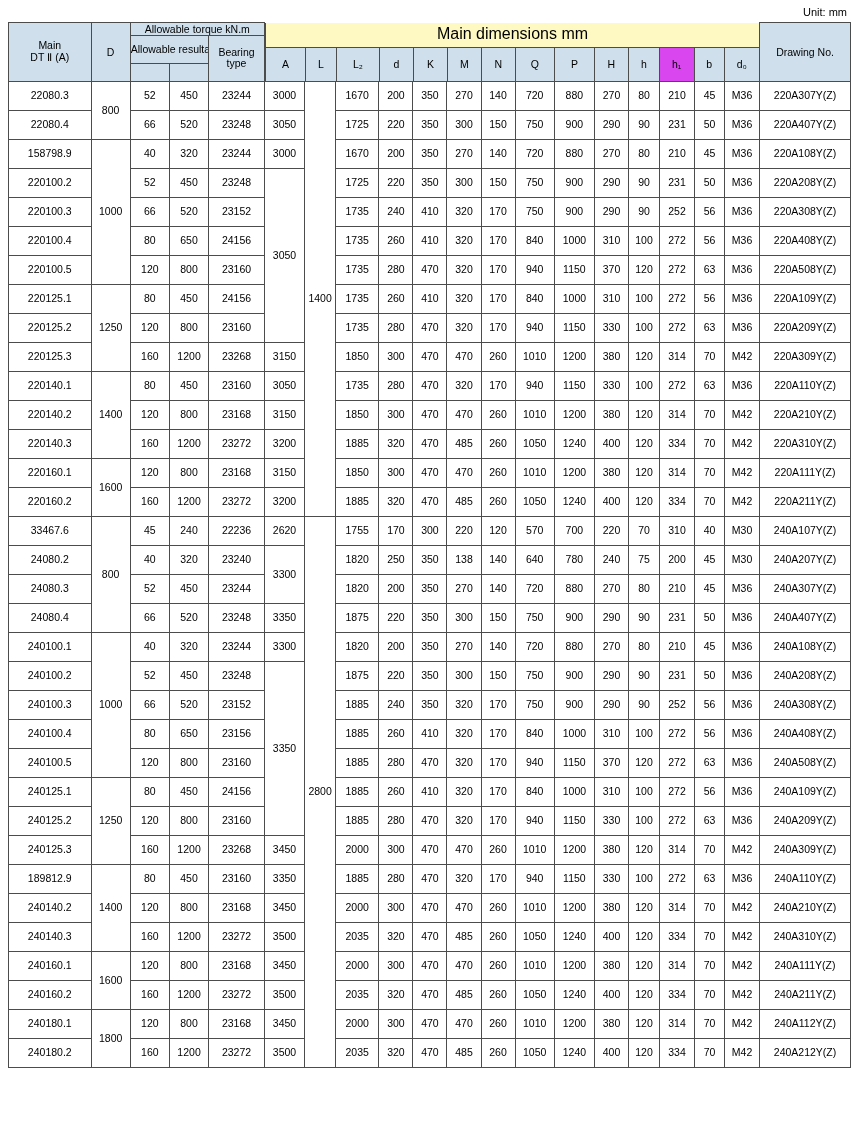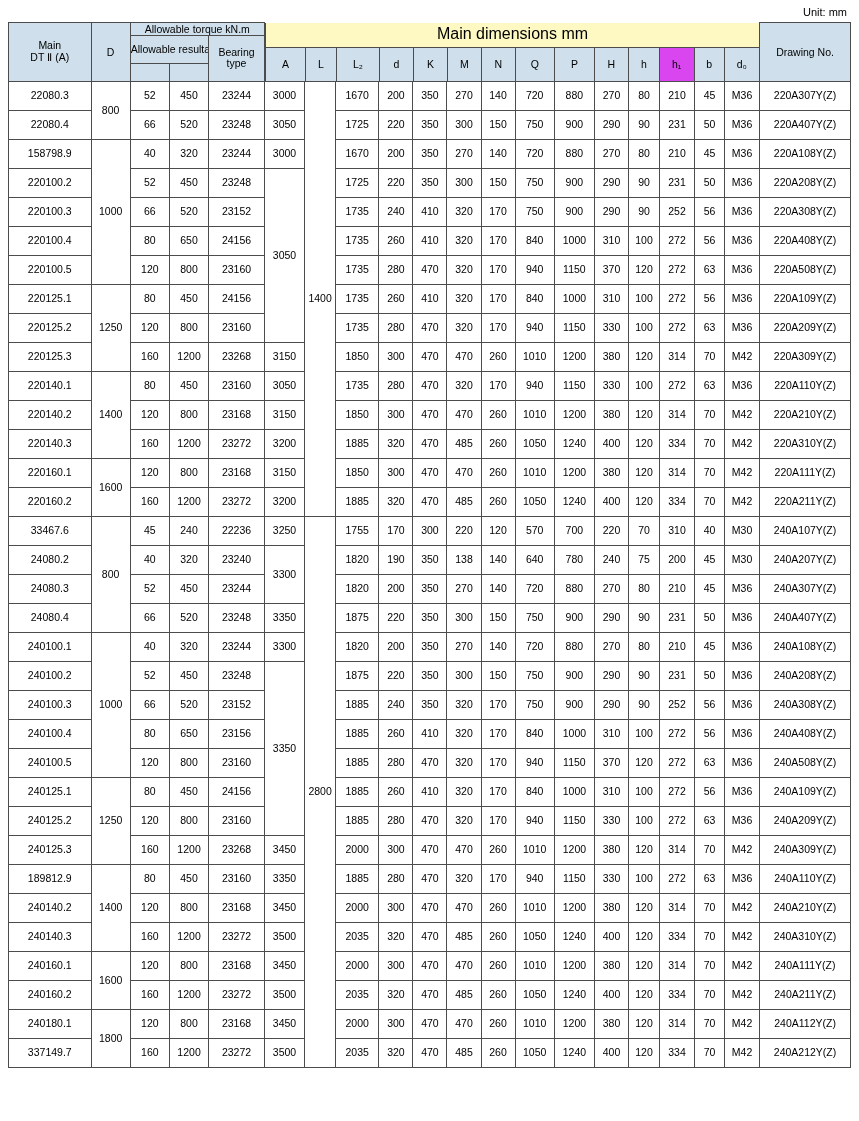--- a/index.html
+++ b/index.html
@@ -460,21 +460,21 @@
           <td class="data ">70</td>
           <td class="data ">M42</td>
           <td class="data draw">220A211Y(Z)</td>
         </tr>
         <tr>
           <td class="data code">33467.6</td>
           <td class="data " rowspan="4">800</td>
           <td class="data ">45</td>
           <td class="data ">240</td>
           <td class="data ">22236</td>
-          <td class="data ">3250</td>
+          <td class="data ">2620</td>
           <td class="data " rowspan="19">2800</td>
           <td class="data ">1755</td>
           <td class="data ">170</td>
           <td class="data ">300</td>
           <td class="data ">220</td>
           <td class="data ">120</td>
           <td class="data ">570</td>
           <td class="data ">700</td>
           <td class="data ">220</td>
           <td class="data ">70</td>
@@ -483,21 +483,21 @@
           <td class="data ">M30</td>
           <td class="data draw">240A107Y(Z)</td>
         </tr>
         <tr>
           <td class="data code">24080.2</td>
           <td class="data ">40</td>
           <td class="data ">320</td>
           <td class="data ">23240</td>
           <td class="data " rowspan="2">3300</td>
           <td class="data ">1820</td>
-          <td class="data ">190</td>
+          <td class="data ">250</td>
           <td class="data ">350</td>
           <td class="data ">138</td>
           <td class="data ">140</td>
           <td class="data ">640</td>
           <td class="data ">780</td>
           <td class="data ">240</td>
           <td class="data ">75</td>
           <td class="data ">200</td>
           <td class="data ">45</td>
           <td class="data ">M30</td>
@@ -816,21 +816,21 @@
           <td class="data ">1010</td>
           <td class="data ">1200</td>
           <td class="data ">380</td>
           <td class="data ">120</td>
           <td class="data ">314</td>
           <td class="data ">70</td>
           <td class="data ">M42</td>
           <td class="data draw">240A112Y(Z)</td>
         </tr>
         <tr>
-          <td class="data code">337149.7</td>
+          <td class="data code">240180.2</td>
           <td class="data ">160</td>
           <td class="data ">1200</td>
           <td class="data ">23272</td>
           <td class="data ">3500</td>
           <td class="data ">2035</td>
           <td class="data ">320</td>
           <td class="data ">470</td>
           <td class="data ">485</td>
           <td class="data ">260</td>
           <td class="data ">1050</td>

